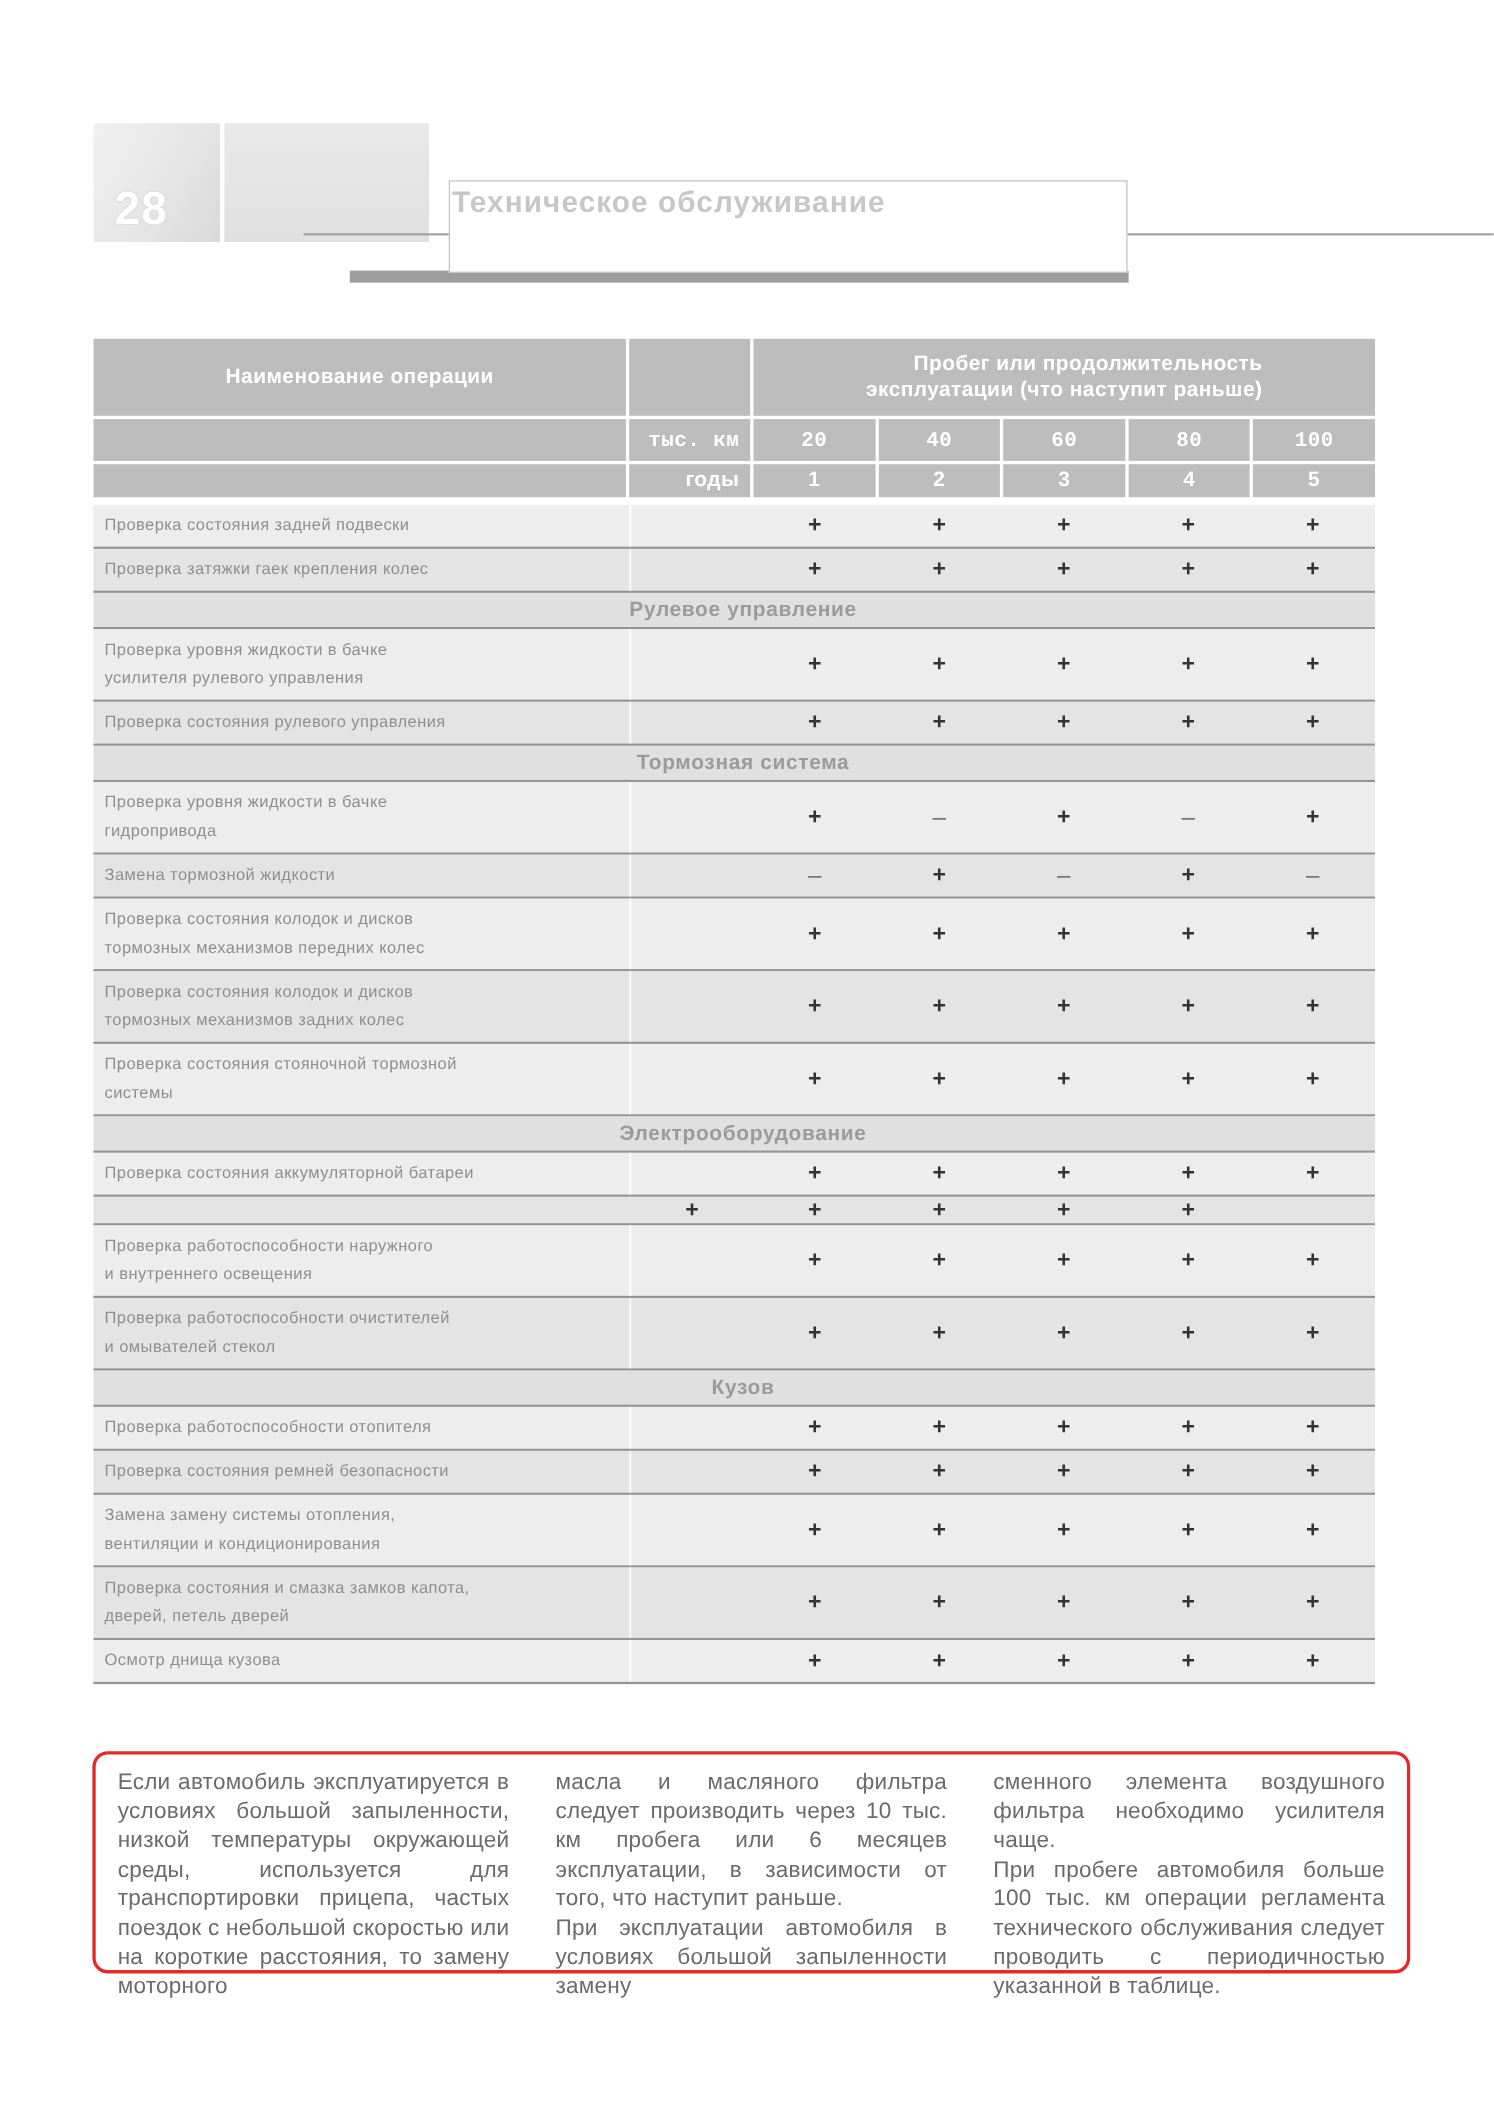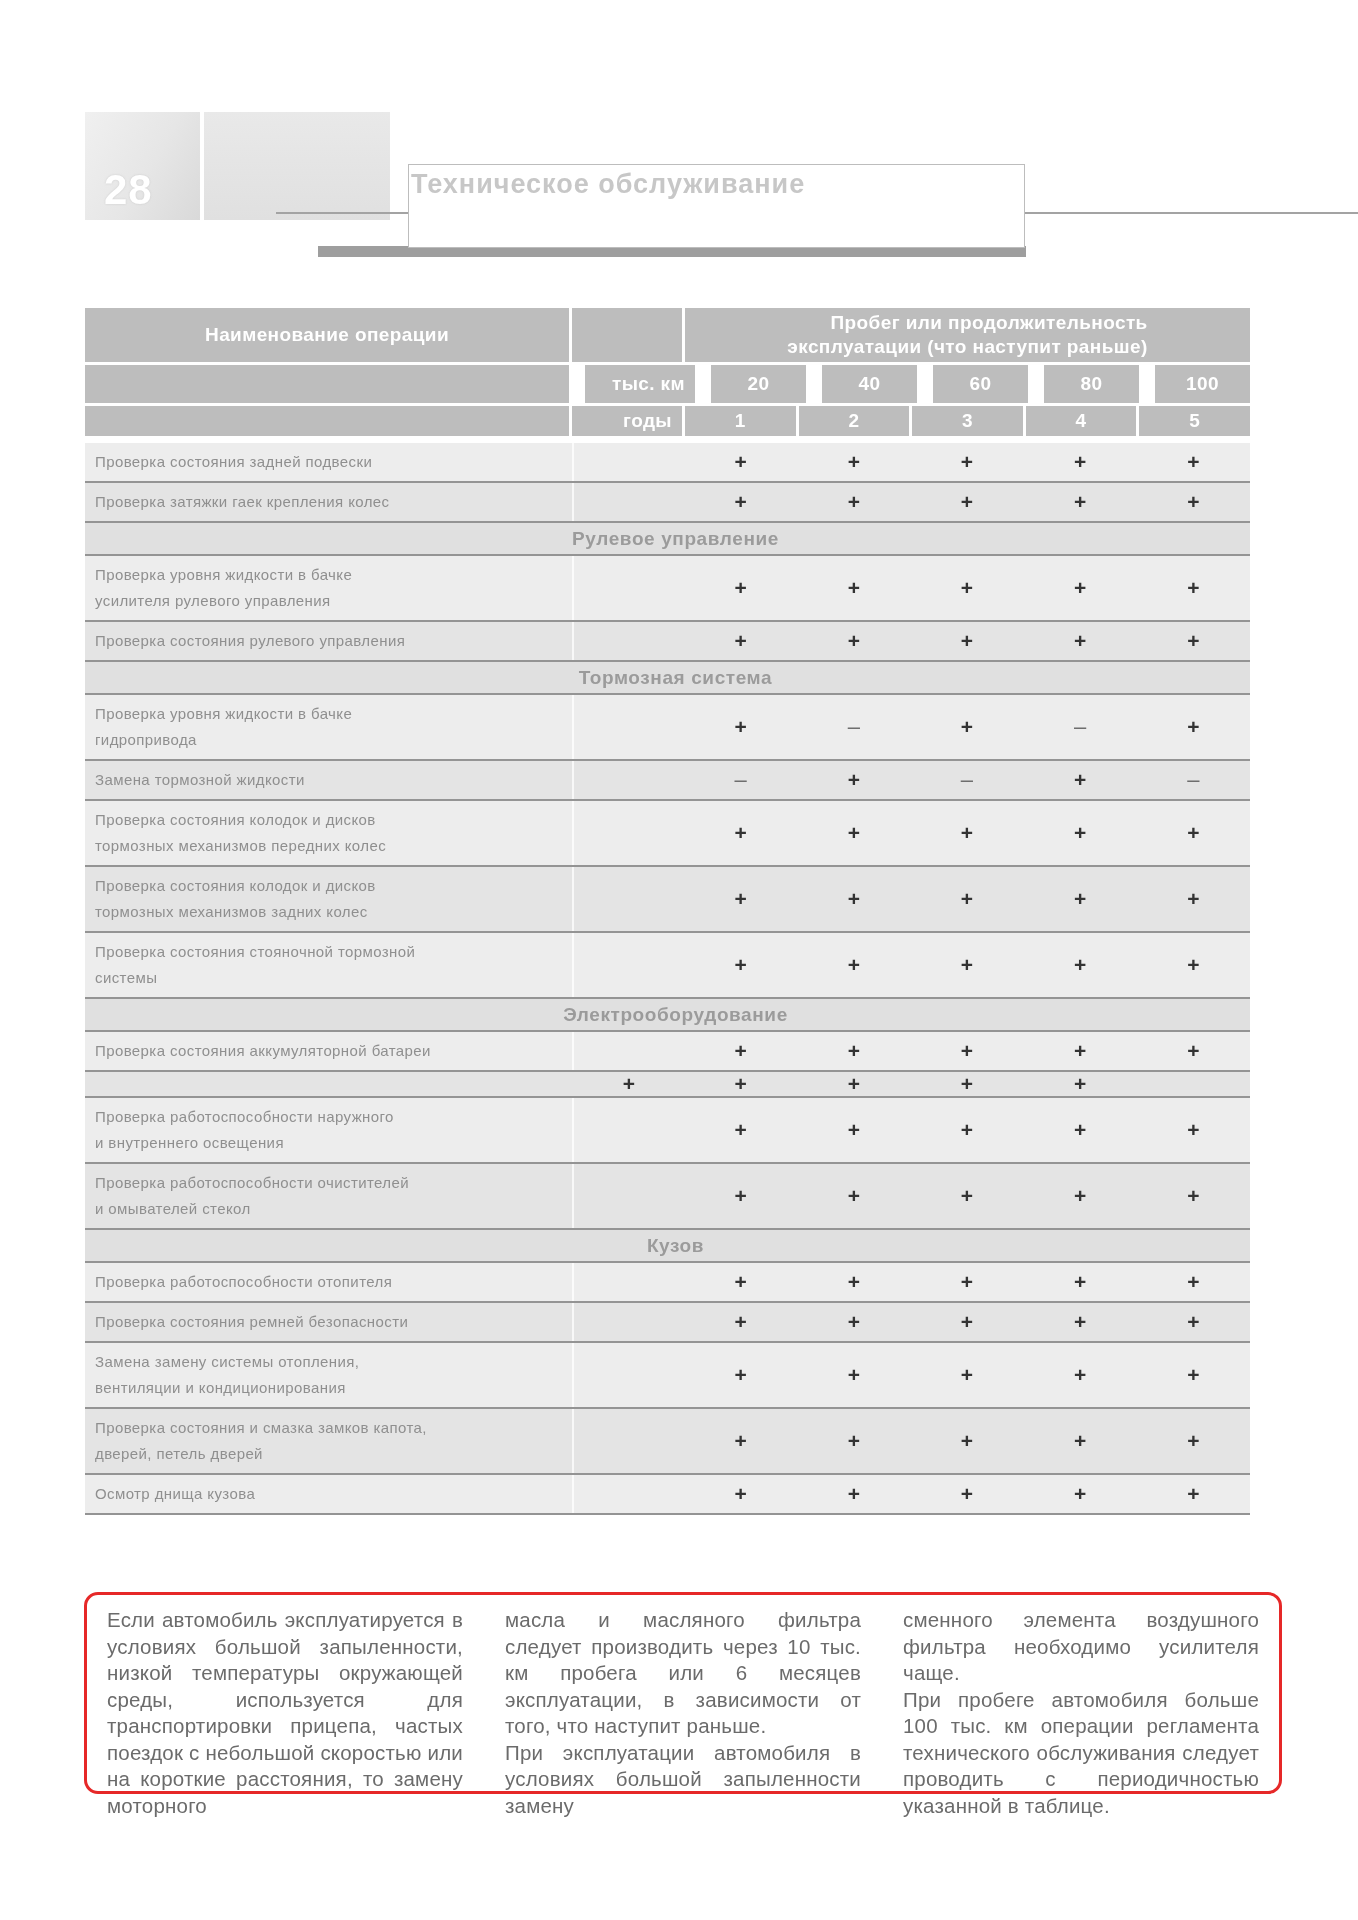--- a/index.html
+++ b/index.html
@@ -19,22 +19,22 @@
   .title-shadow { position:absolute; left:318px; top:246px; width:708px; height:11px;
     background:#9e9e9e; z-index:1; }
   .title-box { position:absolute; left:408px; top:164px; width:617px; height:84px;
     background:#ffffff; border:1px solid #bdbdbd; z-index:2; padding:4px 2px; }
   .page-title { font-size:27px; font-weight:bold; color:#c7c7c7; letter-spacing:1px;
     text-shadow:0 1px 0 #ffffff; }
 
   
   .svc-table { position:absolute; left:85px; top:308px; width:1165px; }
 
-  .h-rowA { display:grid; grid-template-columns:484px 110px 1fr; gap:3px; height:54px; margin-bottom:3px; }
-  .h-rowB { display:grid; grid-template-columns:484px 110px repeat(5,1fr); gap:16px; height:38px; margin-bottom:3px; }
+  .h-rowA { display:grid; grid-template-columns:484px 110px 1fr; gap:3px; height:70px; margin-bottom:3px; }
+  .h-rowB { display:grid; grid-template-columns:484px 110px repeat(5,1fr); gap:3px; height:38px; margin-bottom:3px;font-family:Liberation Mono, monospace; }
   .h-rowC { display:grid; grid-template-columns:484px 110px repeat(5,1fr); gap:3px; height:30px; margin-bottom:7px; }
   .hcell { background:#bdbdbd; color:#ffffff; font-weight:bold; font-size:19px;
     display:flex; align-items:center; justify-content:center; letter-spacing:.4px; }
   .hcell.blank { }
   .hcell.right { justify-content:flex-end; padding-right:10px; }
   .hcell.span2 { line-height:24px; text-align:right; white-space:pre-line; }
 
   .trow { display:grid; grid-template-columns:489px 110px repeat(5,1fr);
     border-bottom:2px solid #949494; }
   .trow.light { background:#ededed; }

